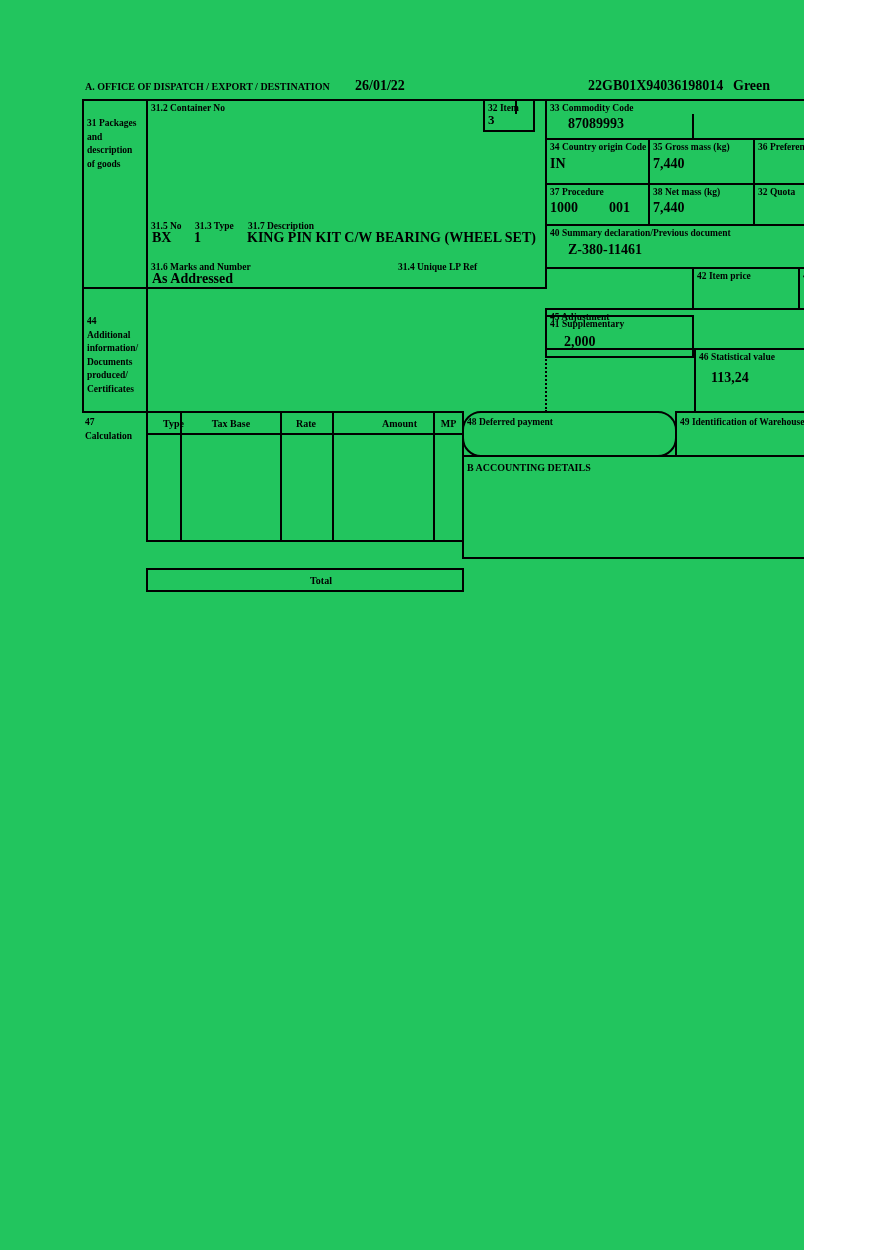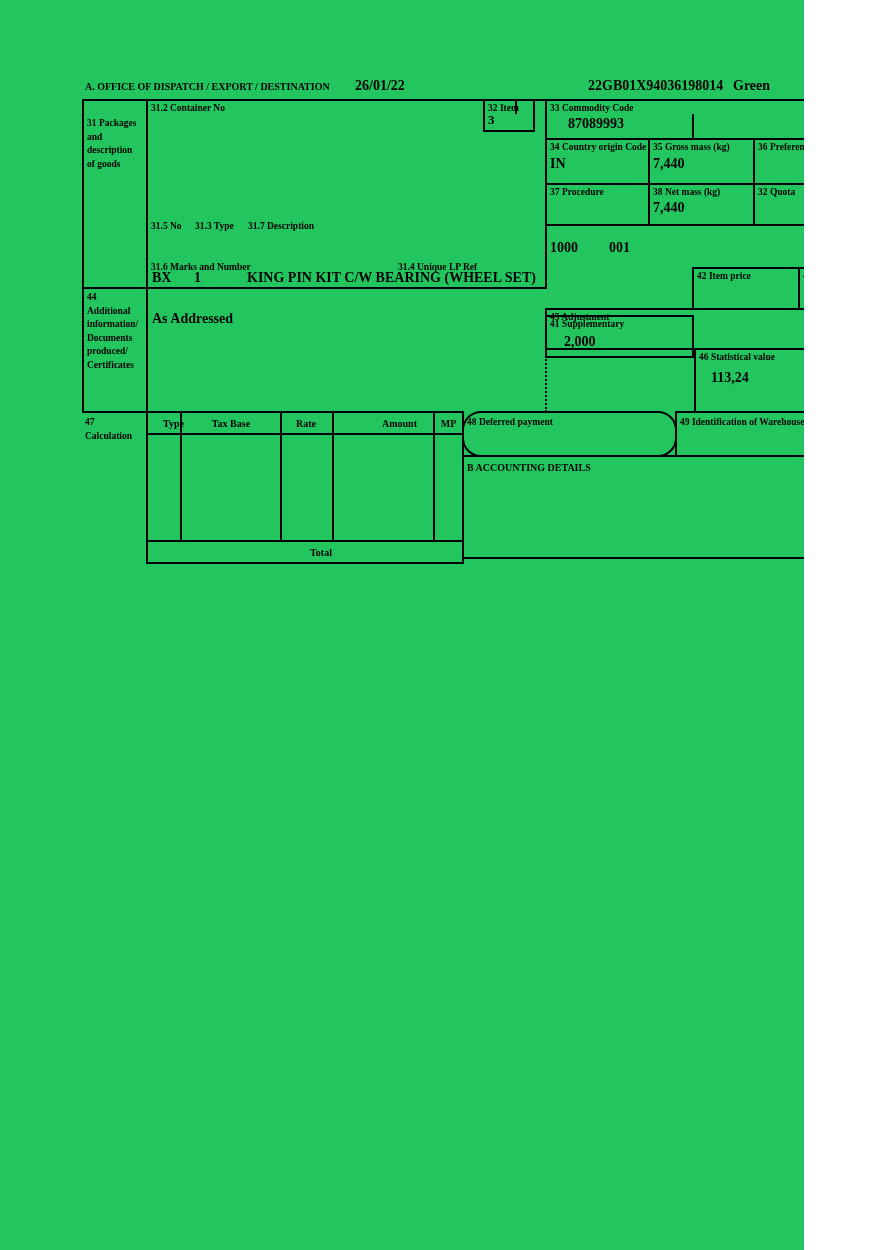--- a/index.html
+++ b/index.html
@@ -1,21 +1,21 @@
 <!DOCTYPE html>
 <html><head>
 <meta charset="utf-8">
 <style>
   html,body{margin:0;padding:0;background:#fff;}
   .page{position:relative;width:804px;height:1250px;background:#22c55e;
         font-family:Liberation Serif, serif;color:#000;overflow:hidden;}
   .abs{position:absolute;}
   .bx{position:absolute;border:2px solid #000;box-sizing:border-box;background:transparent;}
   .lbl{font-size:9.5px;font-weight:bold;line-height:1.15;padding:2px 0 0 3px;white-space:nowrap;}
-  .val{font-size:14px;font-weight:bold;white-space:nowrap;line-height:1.1;margin-top:40px;}
+  .val{font-size:14px;font-weight:bold;white-space:nowrap;line-height:1.1;}
   .side-lbl div{font-size:9.5px;font-weight:bold;line-height:13.5px;white-space:nowrap;}
   .hdr{position:absolute;font-weight:bold;white-space:nowrap;}
   .h-title{font-size:10px;}
   .h-val{font-size:14px;}
   .thdr{display:flex;align-items:center;font-size:10px;font-weight:bold;}
   .thdr.center{justify-content:center;}
   .thdr.right{justify-content:flex-end;padding-right:16px;}
   .dotted-h{position:absolute;border-top:2px dotted #000;height:0;}
   .dotted-v{position:absolute;border-left:2px dotted #000;width:0;}
   .line-v{position:absolute;background:#000;width:2px;}
@@ -86,34 +86,38 @@
     </div>
   </div>
   <div class="bx" style="left:648px;top:183px;width:107px;height:43px;">
     <div class="lbl">38 Net mass (kg)</div>
     <div class="val" style="margin:2px 0 0 3px;">7,440</div>
   </div>
   <div class="bx" style="left:753px;top:183px;width:113px;height:43px;">
     <div class="lbl">32 Quota</div>
   </div>
 
+  <div class="bx" style="left:545px;top:224px;width:321px;height:45px;">
+    <div class="lbl">40 Summary declaration/Previous document</div>
+    <div class="val" style="margin:3px 0 0 21px;">Z-380-11461</div>
+  </div>
 
   <div class="bx" style="left:545px;top:267px;width:149px;height:43px;margin-top:48px;">
     <div class="lbl">41 Supplementary</div>
     <div class="val" style="margin:4px 0 0 17px;">2,000</div>
   </div>
   <div class="bx" style="left:692px;top:267px;width:108px;height:43px;">
     <div class="lbl">42 Item price</div>
   </div>
   <div class="bx" style="left:798px;top:267px;width:68px;height:43px;">
     <div class="lbl">43 V.M. Code</div>
   </div>
 
   <div class="bx" style="left:82px;top:287px;width:66px;height:126px;">
-    <div class="side-lbl" style="padding:2px 0 0 3px;">
+    <div class="side-lbl" style="padding:2px 0 0 3px;margin-top:24px;">
       <div>44</div>
       <div>Additional</div>
       <div>information/</div>
       <div>Documents</div>
       <div>produced/</div>
       <div>Certificates</div>
     </div>
   </div>
 
   <div class="abs" style="left:148px;top:289px;width:397px;height:122px;"></div>
@@ -150,21 +154,21 @@
   <div class="bx thdr center" style="left:433px;top:411px;width:31px;height:24px;">
       <span>MP</span>
     </div>
 
   <div class="bx" style="left:146px;top:433px;width:36px;height:109px;"></div>
   <div class="bx" style="left:180px;top:433px;width:102px;height:109px;"></div>
   <div class="bx" style="left:280px;top:433px;width:54px;height:109px;"></div>
   <div class="bx" style="left:332px;top:433px;width:103px;height:109px;"></div>
   <div class="bx" style="left:433px;top:433px;width:31px;height:109px;"></div>
 
-  <div class="bx thdr center" style="left:146px;top:540px;width:318px;height:24px;padding-left:32px;justify-content:center;">
+  <div class="bx thdr center" style="left:146px;top:568px;width:318px;height:24px;padding-left:32px;justify-content:center;">
     <span>Total</span>
   </div>
 
   <div class="bx" style="left:462px;top:411px;width:215px;height:46px;border-radius:19px;">
     <div class="lbl" style="padding-top:4px;">48 Deferred payment</div>
   </div>
   <div class="bx" style="left:675px;top:411px;width:191px;height:46px;">
     <div class="lbl" style="padding-top:4px;">49 Identification of Warehouse</div>
   </div>
 

